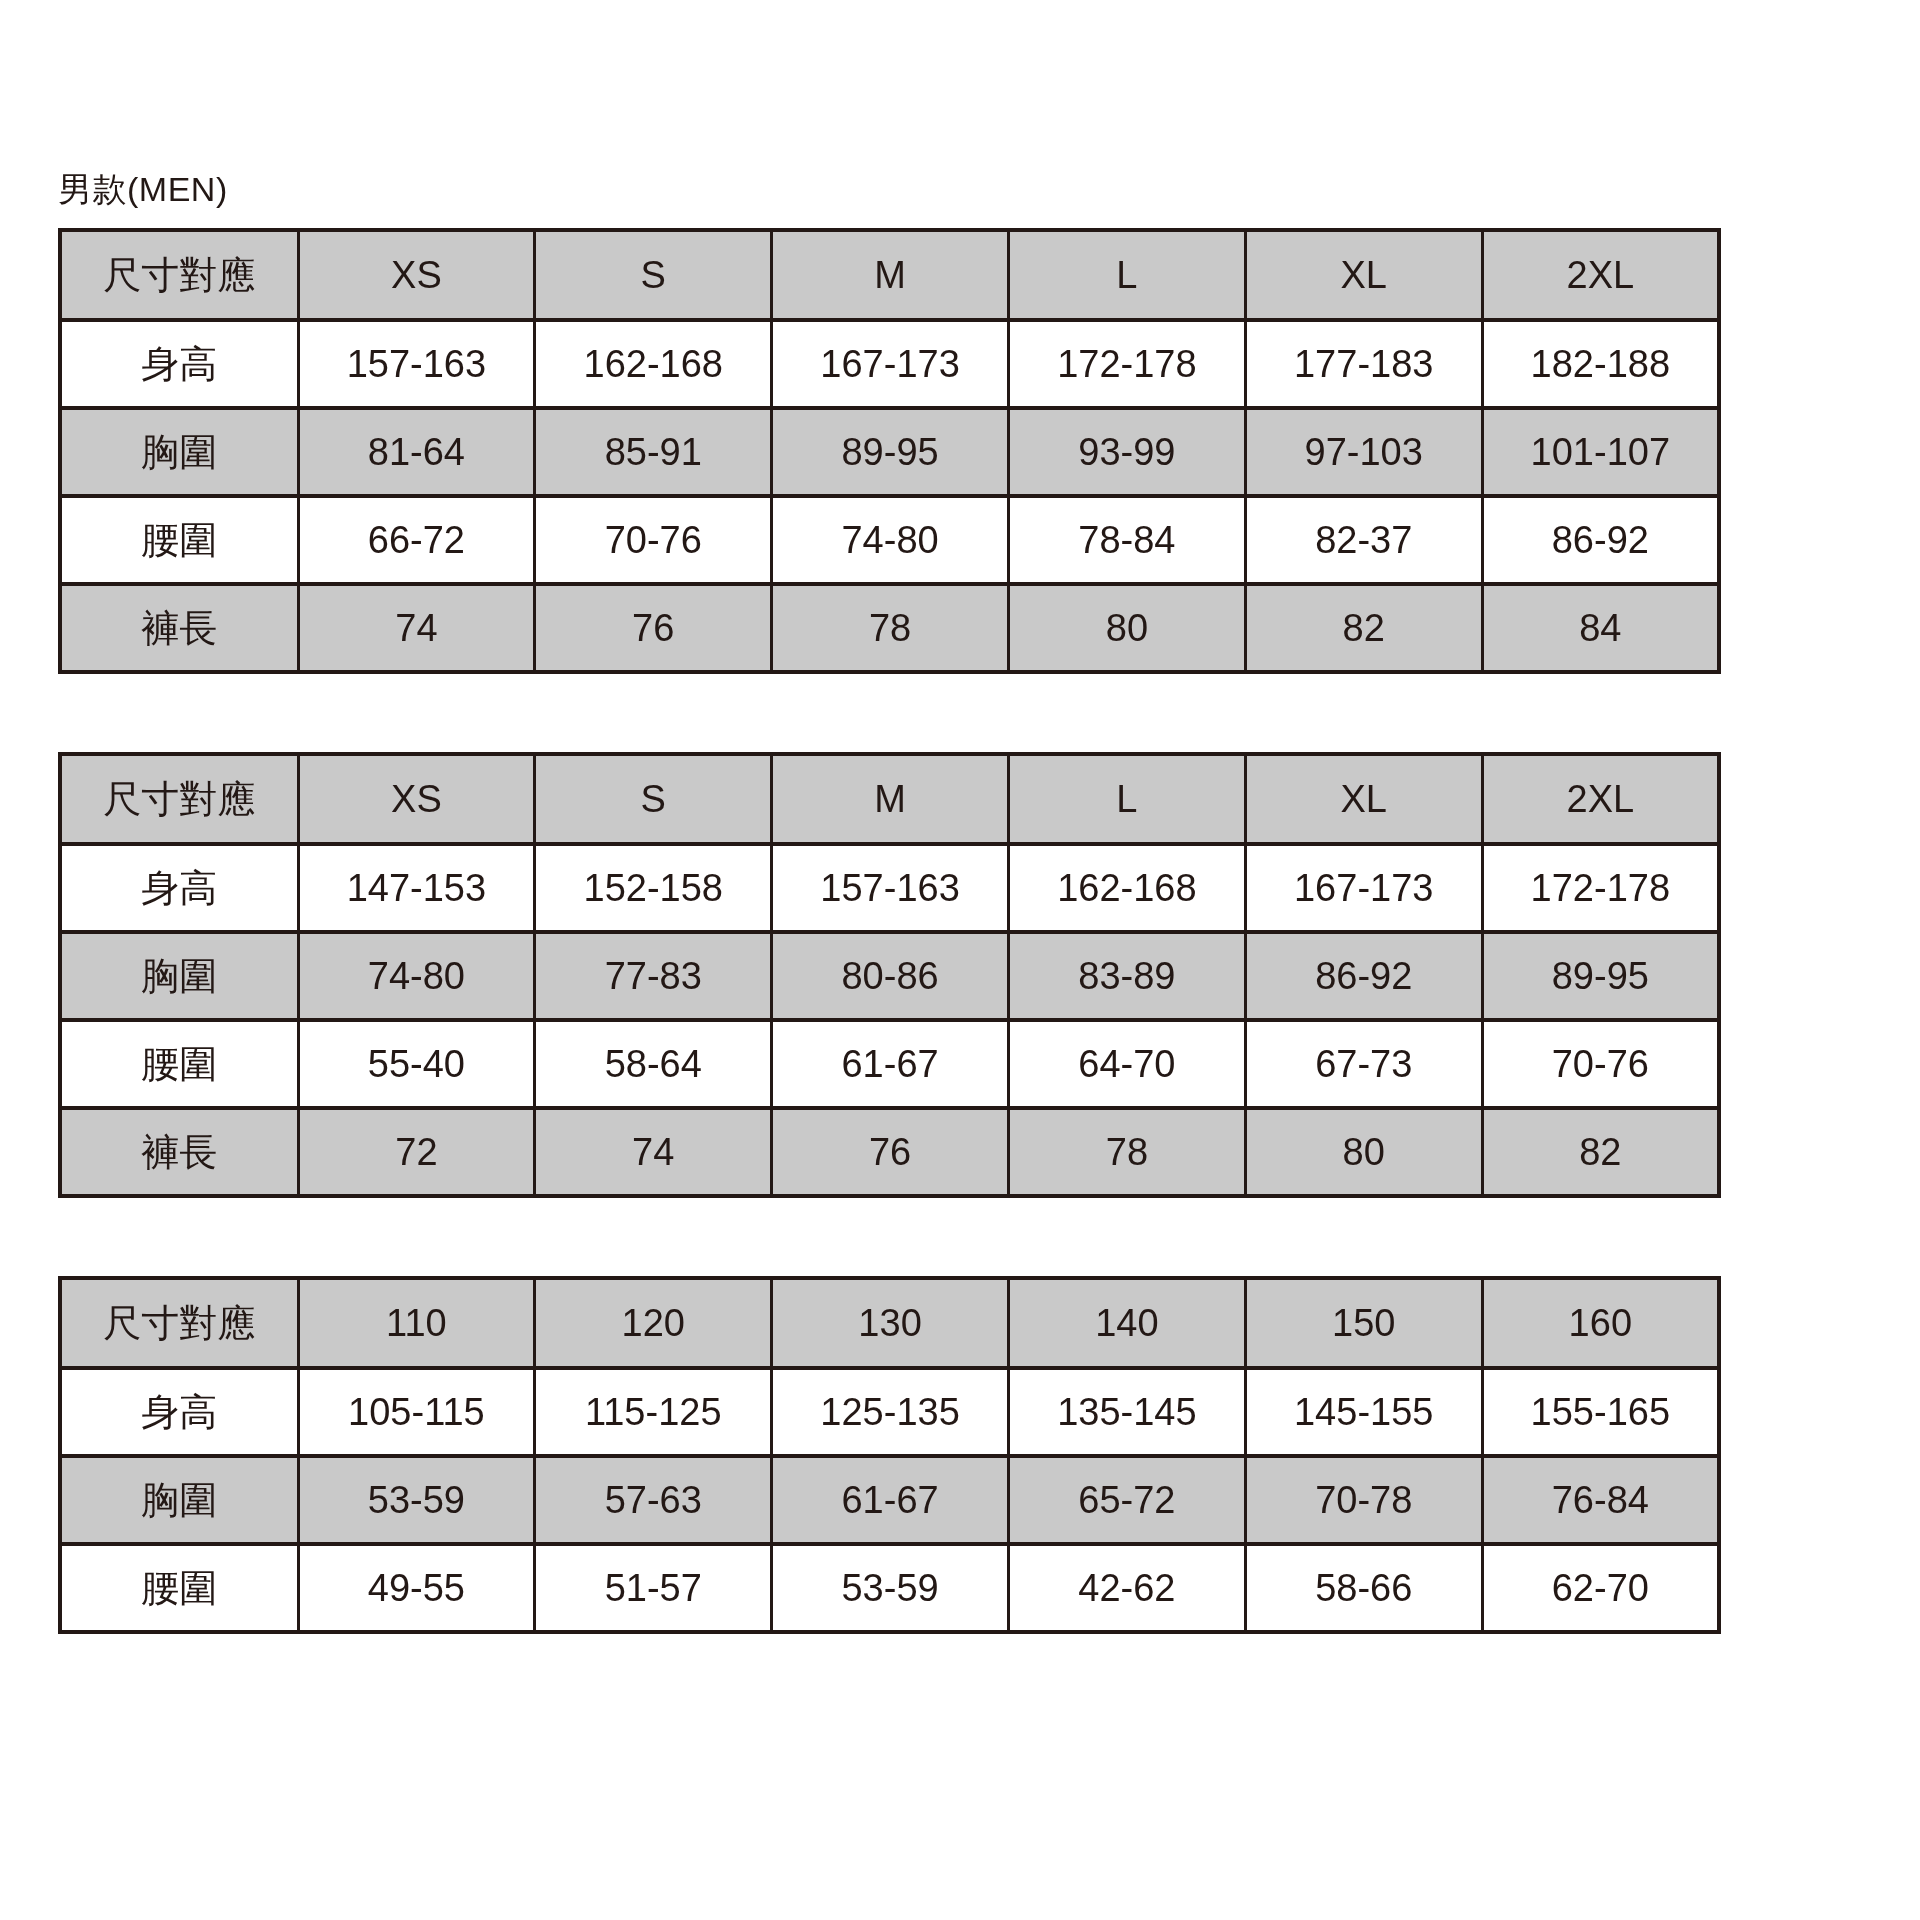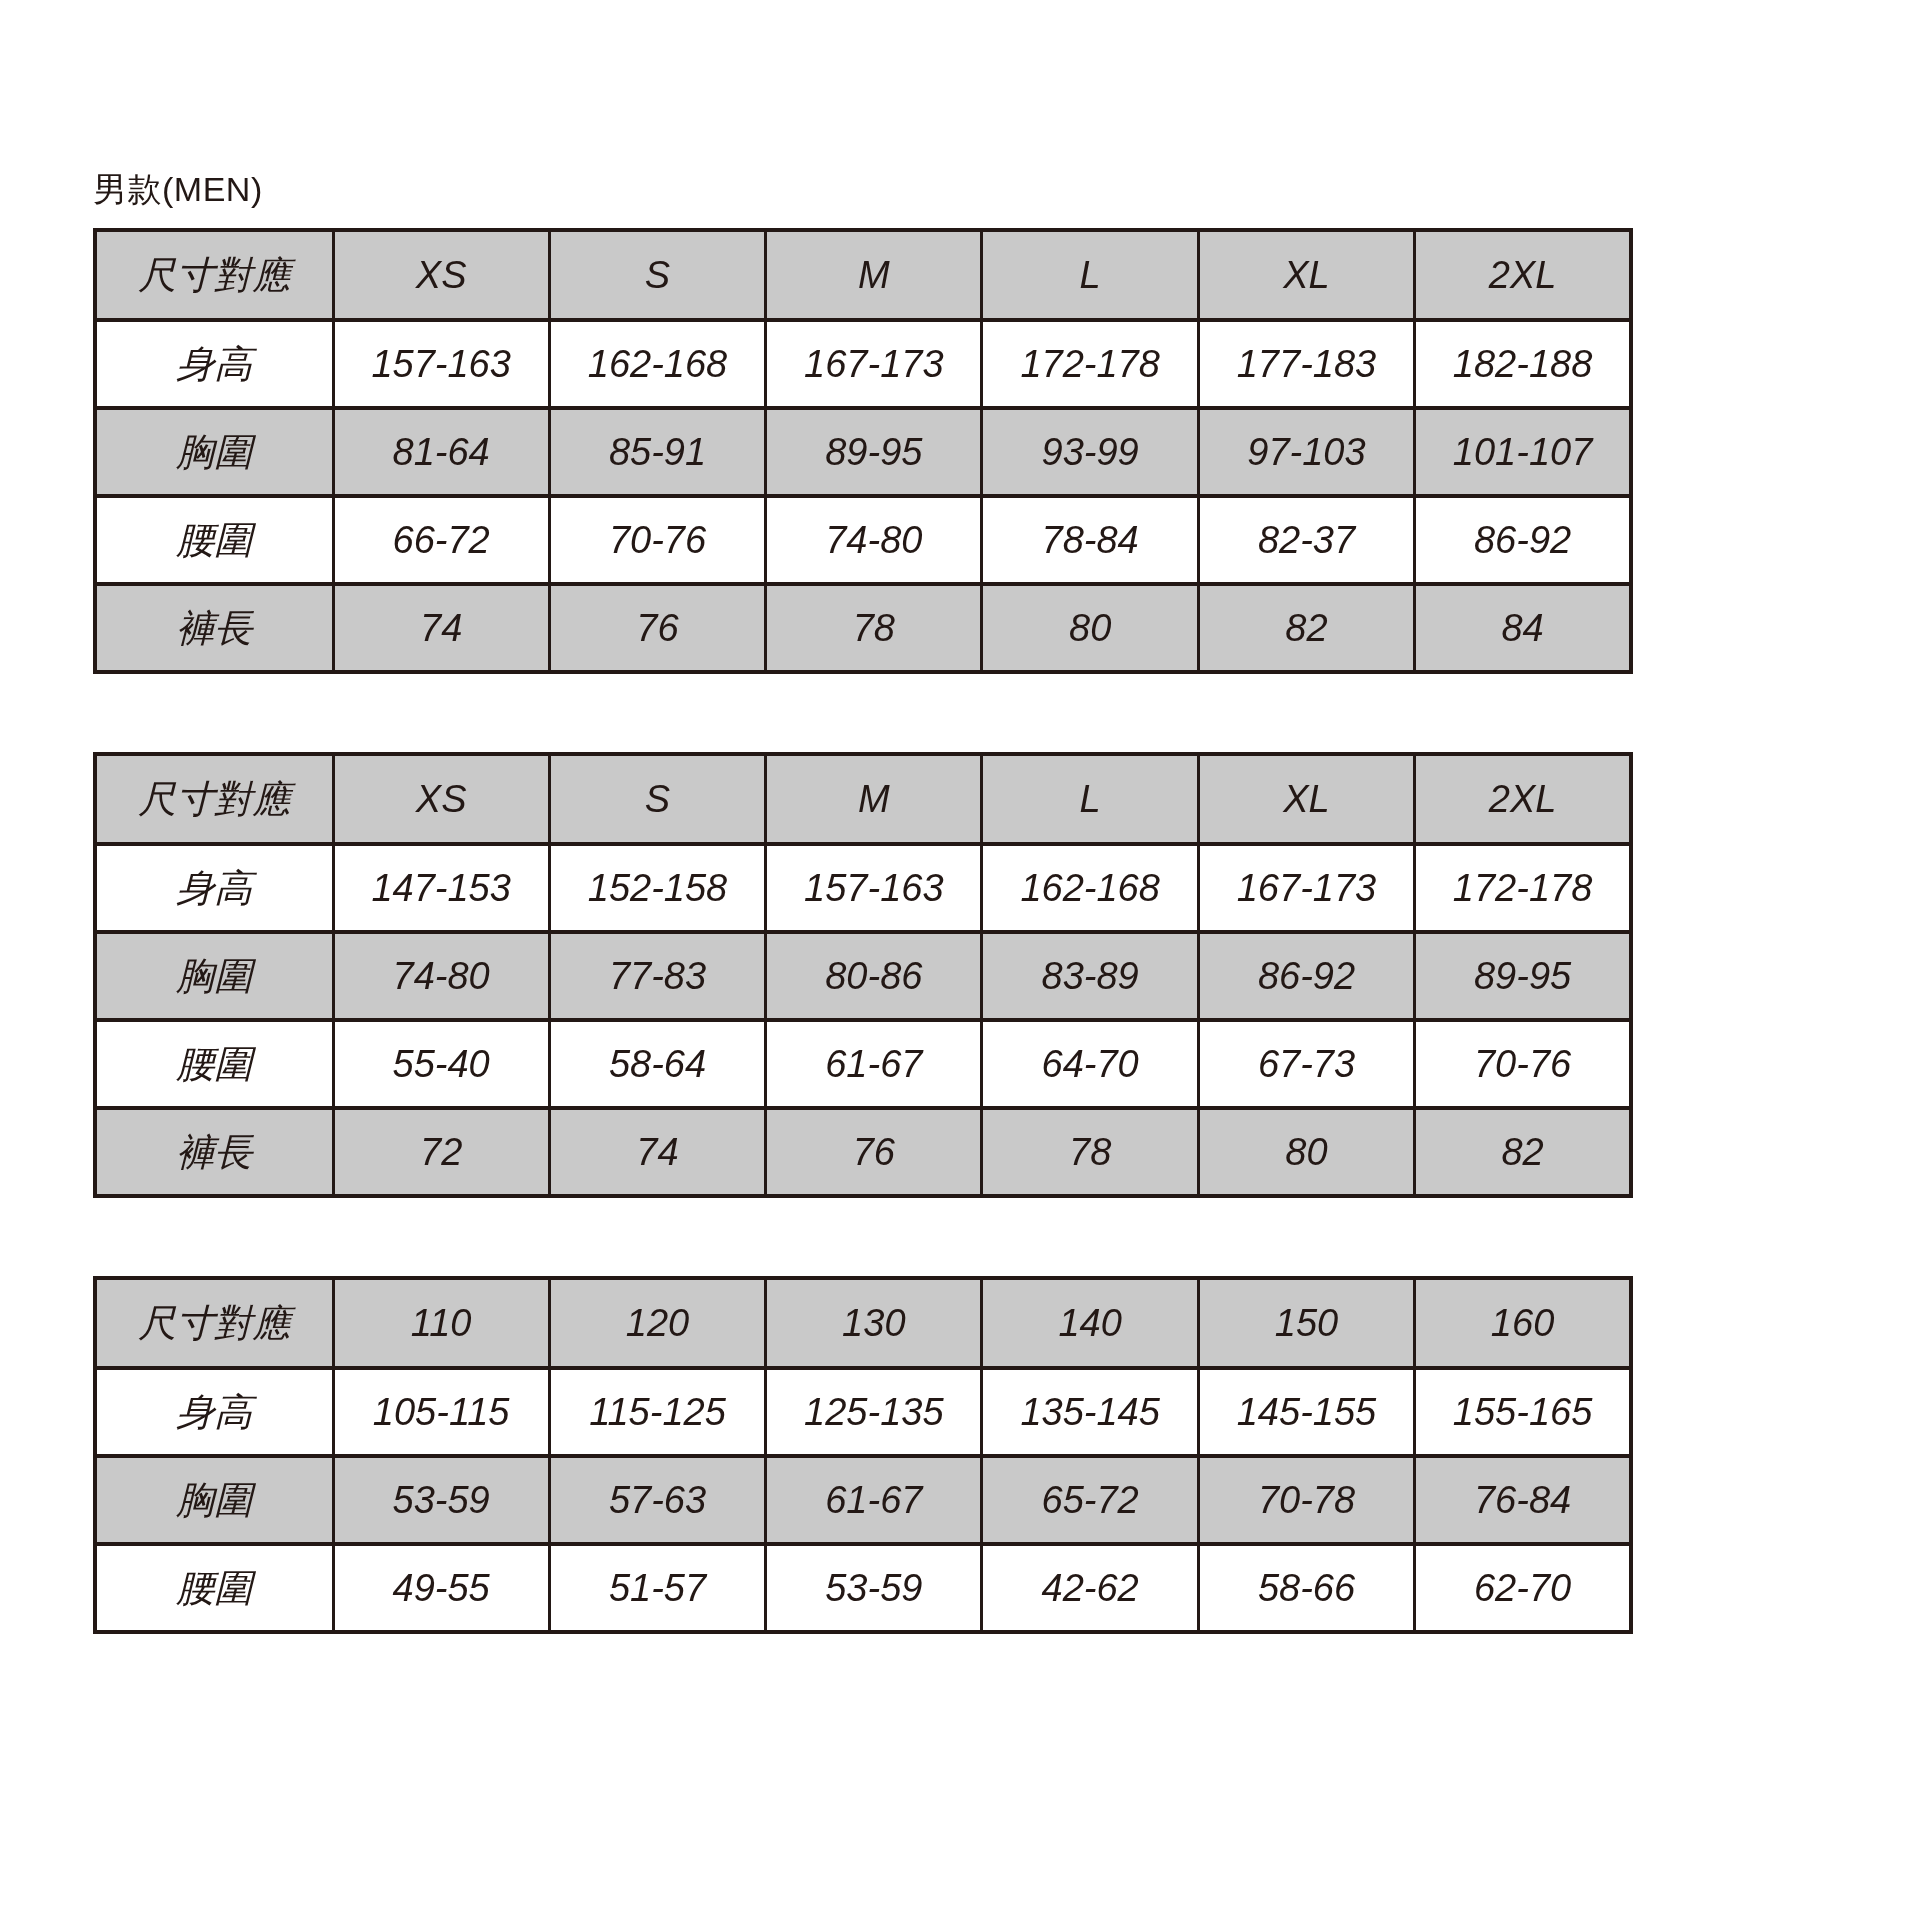--- a/index.html
+++ b/index.html
@@ -5,38 +5,37 @@
   * { box-sizing: border-box; margin: 0; padding: 0; }
   html, body { background: #ffffff; }
   body {
     width: 1920px; height: 1920px;
     font-family: "Liberation Sans", "DejaVu Sans", sans-serif;
     color: #231815;
   }
   .page {
     width: 1920px; height: 1920px;
     background: #ffffff;
-    padding: 168px 118px 0 93px;
+    padding: 168px 118px 0 58px;
     overflow: hidden;
   }
   .size-section { margin: 0; }
   .size-section + .size-section { margin-top: 78px; }
   .section-title {
     font-size: 34px;
     font-weight: 400;
     line-height: 42px;
     margin-bottom: 18px;
     letter-spacing: 0.5px;
   }
   table.size-table {
     border-collapse: collapse;
     table-layout: fixed;
-    width: 1540px;
+    width: 1663px;
     border: 4px solid #231815;
-    font-style: italic;
   }
   .size-table col.label-col { width: 238px; }
   .size-table th, .size-table td {
     border: 3px solid #231815;
     border-top-width: 4px;
     border-bottom-width: 4px;
     height: 88px;
     text-align: center;
     vertical-align: middle;
     font-size: 38px;

